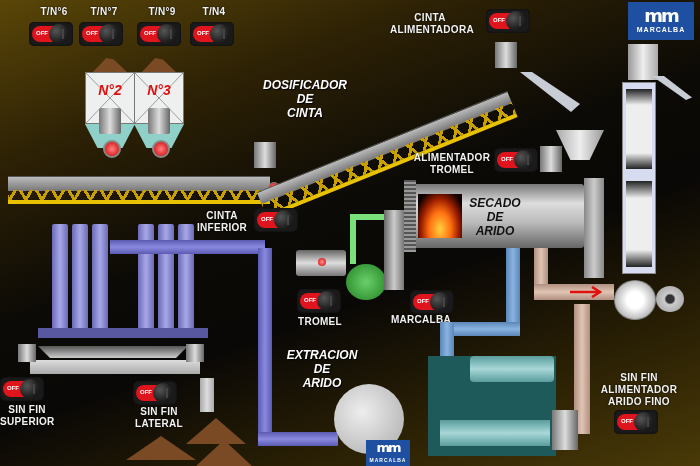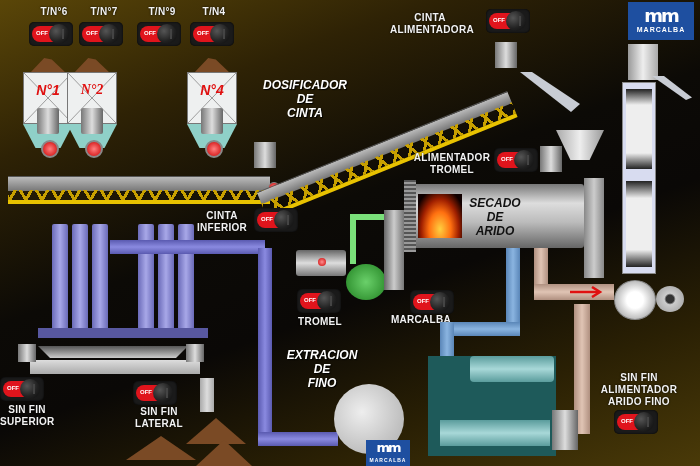--- a/index.html
+++ b/index.html
@@ -64,41 +64,33 @@
       <div class="red"></div>
       <span class="off">OFF</span>
       <div class="knob"></div>
     </div>
   <div class="toggle" style="left:190px;top:22px;">
       <div class="red"></div>
       <span class="off">OFF</span>
       <div class="knob"></div>
     </div>
 
-  <div class="hopper" style="left:23px;top:58px;">
-      <div class="pile"></div>
-      <div class="box"></div>
-      <div class="cone"></div>
-      <div class="num">N°1</div>
-      <div class="motor"></div>
-      <div class="gear"></div>
-    </div>
-  <div class="hopper" style="left:67px;top:58px;font-family:Liberation Serif, serif;">
+  <div class="hopper" style="left:85px;top:58px;">
       <div class="pile"></div>
       <div class="box"></div>
       <div class="cone"></div>
       <div class="num">N°2</div>
       <div class="motor"></div>
       <div class="gear"></div>
     </div>
-  <div class="hopper" style="left:187px;top:58px;">
+  <div class="hopper" style="left:134px;top:58px;">
       <div class="pile"></div>
       <div class="box"></div>
       <div class="cone"></div>
-      <div class="num">N°4</div>
+      <div class="num">N°3</div>
       <div class="motor"></div>
       <div class="gear"></div>
     </div>
 
   <div class="title" style="left:255px;top:78px;width:100px;">DOSIFICADOR
 DE
 CINTA</div>
 
   <div class="abs" style="left:8px;top:172px;width:262px;height:34px;">
     <div class="conv-belt" style="left:0;top:4px;width:262px;height:14px;"></div>
@@ -227,21 +219,21 @@
     </div>
   <div class="lbl" style="left:132px;top:406px;width:54px;">SIN FIN
 LATERAL</div>
 
   <div class="abs" style="left:126px;top:436px;width:70px;height:24px;background:#7a4a25;clip-path:polygon(0 100%,50% 0,100% 100%);"></div>
   <div class="abs" style="left:186px;top:418px;width:60px;height:26px;background:#7a4a25;clip-path:polygon(0 100%,50% 0,100% 100%);"></div>
   <div class="abs" style="left:196px;top:440px;width:56px;height:26px;background:#7a4a25;clip-path:polygon(0 100%,50% 0,100% 100%);"></div>
 
   <div class="title" style="left:282px;top:348px;width:80px;">EXTRACION
 DE
-FINO</div>
+ARIDO</div>
 
   <div class="abs" style="left:334px;top:384px;width:70px;height:70px;border-radius:50%;background:radial-gradient(circle at 40% 40%,#eee,#aaa);"></div>
   <div class="logo" style="left:366px;top:440px;width:44px;height:26px;">
     <div class="mm" style="font-size:13px;line-height:16px;">mm</div>
     <div class="brand" style="font-size:5px;">MARCALBA</div>
   </div>
 
   <div class="abs" style="left:428px;top:356px;width:128px;height:100px;background:#1e5a5a;"></div>
   <div class="abs" style="left:470px;top:356px;width:84px;height:26px;background:linear-gradient(#5a9c9c,#a8d8d8,#5a9c9c);border-radius:4px;"></div>
   <div class="abs" style="left:440px;top:420px;width:110px;height:26px;background:linear-gradient(#5a9c9c,#a8d8d8,#5a9c9c);"></div>

